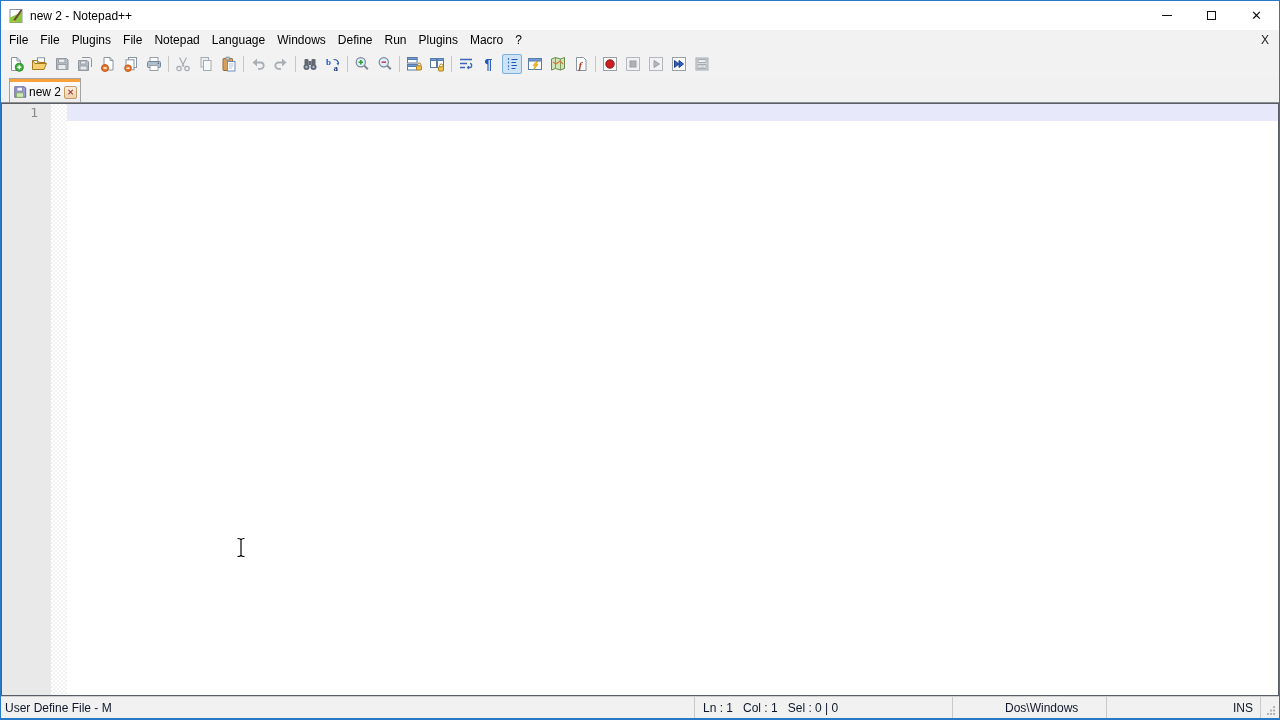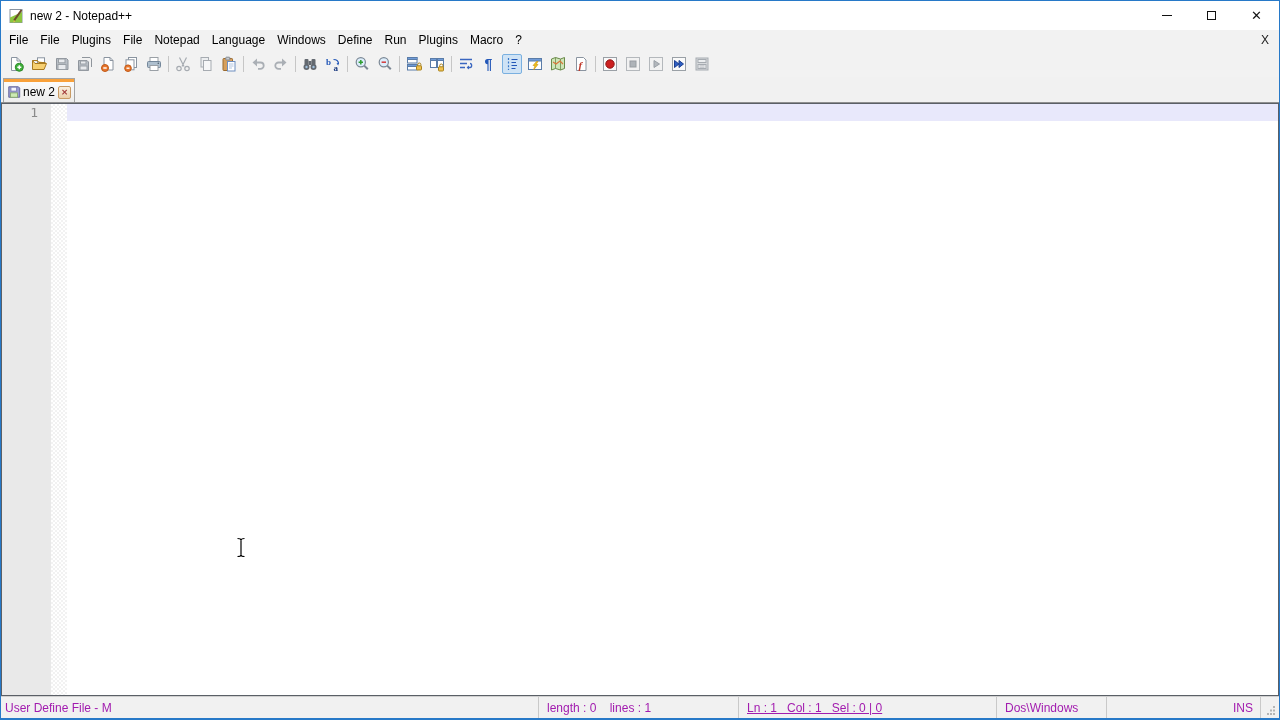--- a/index.html
+++ b/index.html
@@ -29,21 +29,21 @@
   .menubar-close { position:absolute; right:7px; top:0; height:100%; display:flex; align-items:center; font-size:12px; color:#222; padding:0 3px; }
 
   
   .toolbar { height:27px; background:#f2f2f2; display:flex; align-items:center; padding-left:5px; flex:0 0 auto; }
   .tb-btn { width:20px; height:20px; margin-right:3px; display:flex; align-items:center; justify-content:center; border:1px solid transparent; border-radius:2px; }
   .tb-btn svg { width:16px; height:16px; }
   .tb-btn.active { background:#cfe3f5; border-color:#7ab0e0; }
   .tb-sep { width:1px; height:16px; background:#c6c6c6; margin:0 4px 0 1px; flex:0 0 auto; }
 
   
-  .tabbar { height:26px; background:#f1f1f1; border-bottom:1px solid #8f8f8f; display:flex; align-items:flex-end; padding-left:2px; flex:0 0 auto; }
+  .tabbar { height:26px; background:#f1f1f1; border-bottom:1px solid #8f8f8f; display:flex; align-items:flex-end; padding-left:8px; flex:0 0 auto; }
   .tab { position:relative; height:24px; width:72px; display:flex; align-items:center; padding:3px 3px 0 3px;
          background:linear-gradient(#fdfdfd,#ededed); border:1px solid #a3a3a3; border-bottom:none; }
   .tab.active::before { content:''; position:absolute; top:0; left:0; right:0; height:3px; background:#f9a13a; }
   .tab-icon { width:14px; height:14px; display:inline-flex; flex:0 0 auto; }
   .tab-icon svg { width:14px; height:14px; }
   .tab-label { font-size:12px; color:#000; margin:0 3px 0 2px; white-space:nowrap; }
   .tab-close { width:13px; height:13px; border:1px solid #c89a64; border-radius:2px; background:linear-gradient(#f8efe0,#ecd0ab);
                color:#a33c3c; font-size:8px; font-weight:bold; line-height:11px; text-align:center; flex:0 0 auto; }
 
   
@@ -51,26 +51,26 @@
   .gutter { position:absolute; left:0; top:0; bottom:0; width:49px; background:#e9e9e9; }
   .line-num { height:17px; line-height:17px; text-align:right; padding-right:13px; color:#8a8a8a;
               font-family:"DejaVu Sans Mono", monospace; font-size:13px; }
   .fold-margin { position:absolute; left:49px; top:0; bottom:0; width:16px;
                  background:repeating-conic-gradient(#f2f2f2 0% 25%, #ffffff 0% 50%); background-size:4px 4px; }
   .text-area { position:absolute; left:65px; top:0; right:0; bottom:0; }
   .current-line { position:absolute; top:0; left:0; right:0; height:17px; background:#e8e8fb; }
 
   
   .statusbar { height:22px; background:#f1f1f1; border-top:1px solid #d0d0d0; display:flex; align-items:stretch;
-               font-size:12px; color:#a21caf; flex:0 0 auto; }
+               font-size:12px; color:#0f172a; flex:0 0 auto; }
   .sb { white-space:pre; display:flex; align-items:center; padding:0 8px; border-right:1px solid #c9c9c9; overflow:hidden; }
   .sb-doctype { flex:1 1 auto; padding-left:4px; }
   .sb-length { width:200px; flex:0 0 auto; }
-  .sb-cursor { width:258px; flex:0 0 auto;text-decoration:underline; }
-  .sb-eol   { width:110px; flex:0 0 auto; }
+  .sb-cursor { width:258px; flex:0 0 auto; }
+  .sb-eol   { width:110px; flex:0 0 auto;margin-left:44px; }
   .sb-enc   { width:118px; flex:0 0 auto;margin-top:42px; }
   .sb-ins   { width:36px; flex:0 0 auto; }
   .grip { width:18px; flex:0 0 auto; display:flex; align-items:flex-end; justify-content:flex-end; padding:0 3px 3px 0; border-right:none; }
 
   
   .mouse-cursor { position:absolute; left:234px; top:537px; pointer-events:none; }
 </style>
 </head>
 <body>
 
@@ -354,21 +354,20 @@
         <div class="line-num">1</div>
       </div>
     <div class="fold-margin"></div>
     <div class="text-area">
       <div class="current-line"></div>
     </div>
   </div>
 
   <div class="statusbar">
     <div class="sb sb-doctype">User Define File - M</div>
-    <div class="sb sb-length">length : 0    lines : 1</div>
     <div class="sb sb-cursor">Ln : 1   Col : 1   Sel : 0 | 0</div>
     <div class="sb sb-eol">Dos\Windows</div>
     <div class="sb sb-enc">UTF-8</div>
     <div class="sb sb-ins">INS</div>
     <div class="grip">
       <svg width="10" height="10" viewBox="0 0 10 10">
           <g fill="#b5b5b5">
             <rect x="7" y="1" width="2" height="2"></rect>
             <rect x="7" y="4.5" width="2" height="2"></rect>
             <rect x="4" y="4.5" width="2" height="2"></rect>

